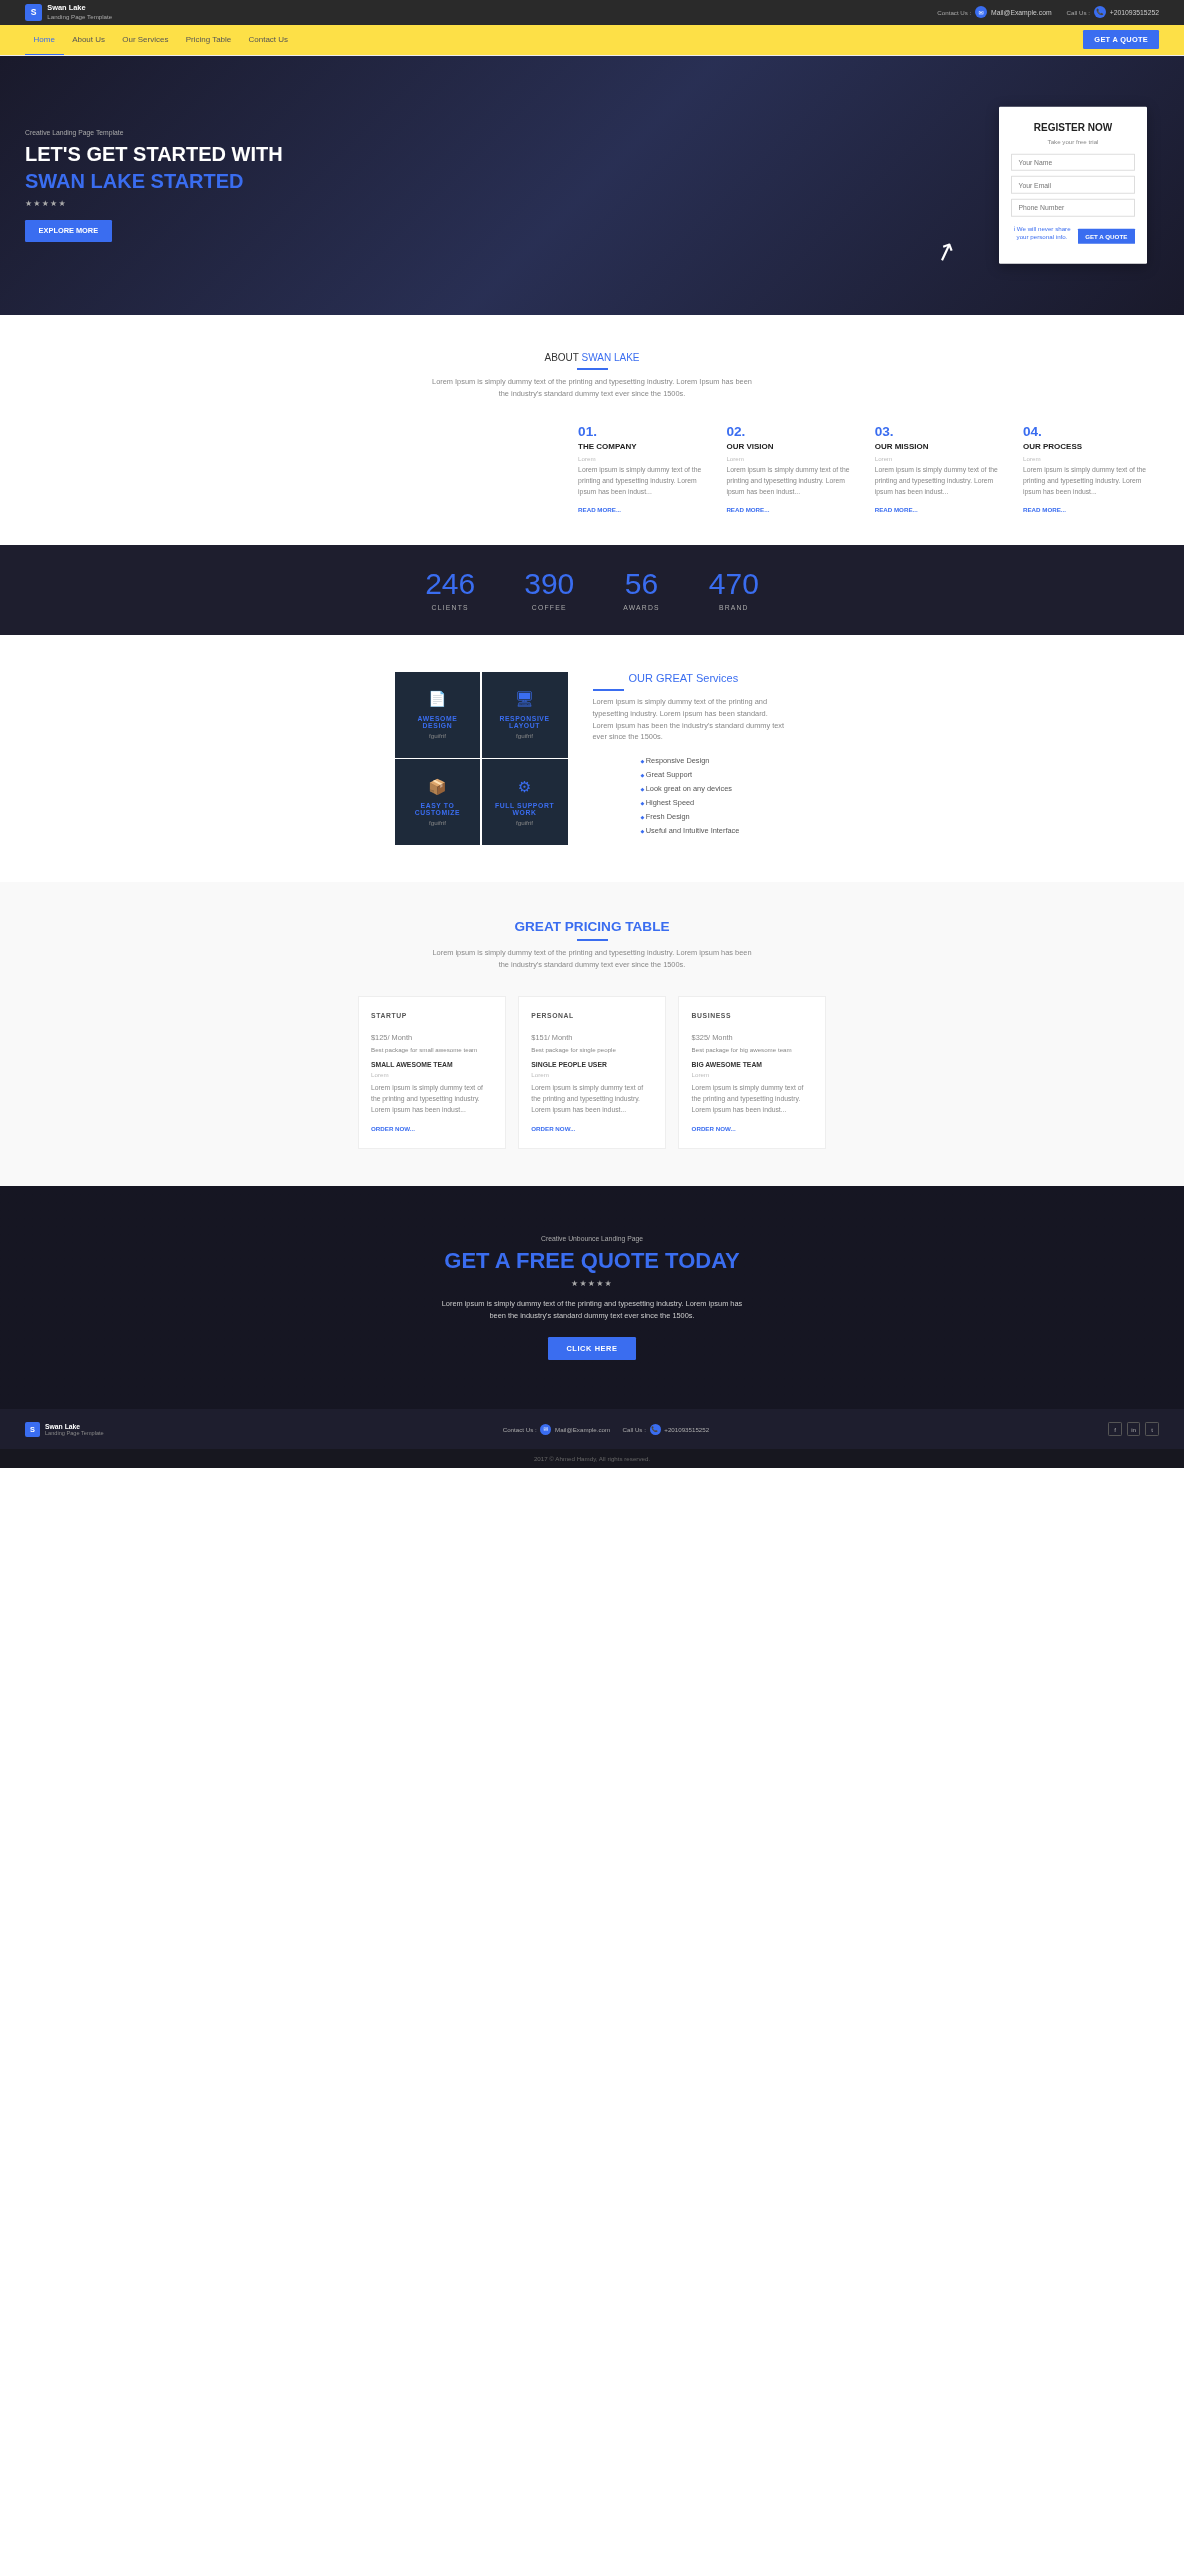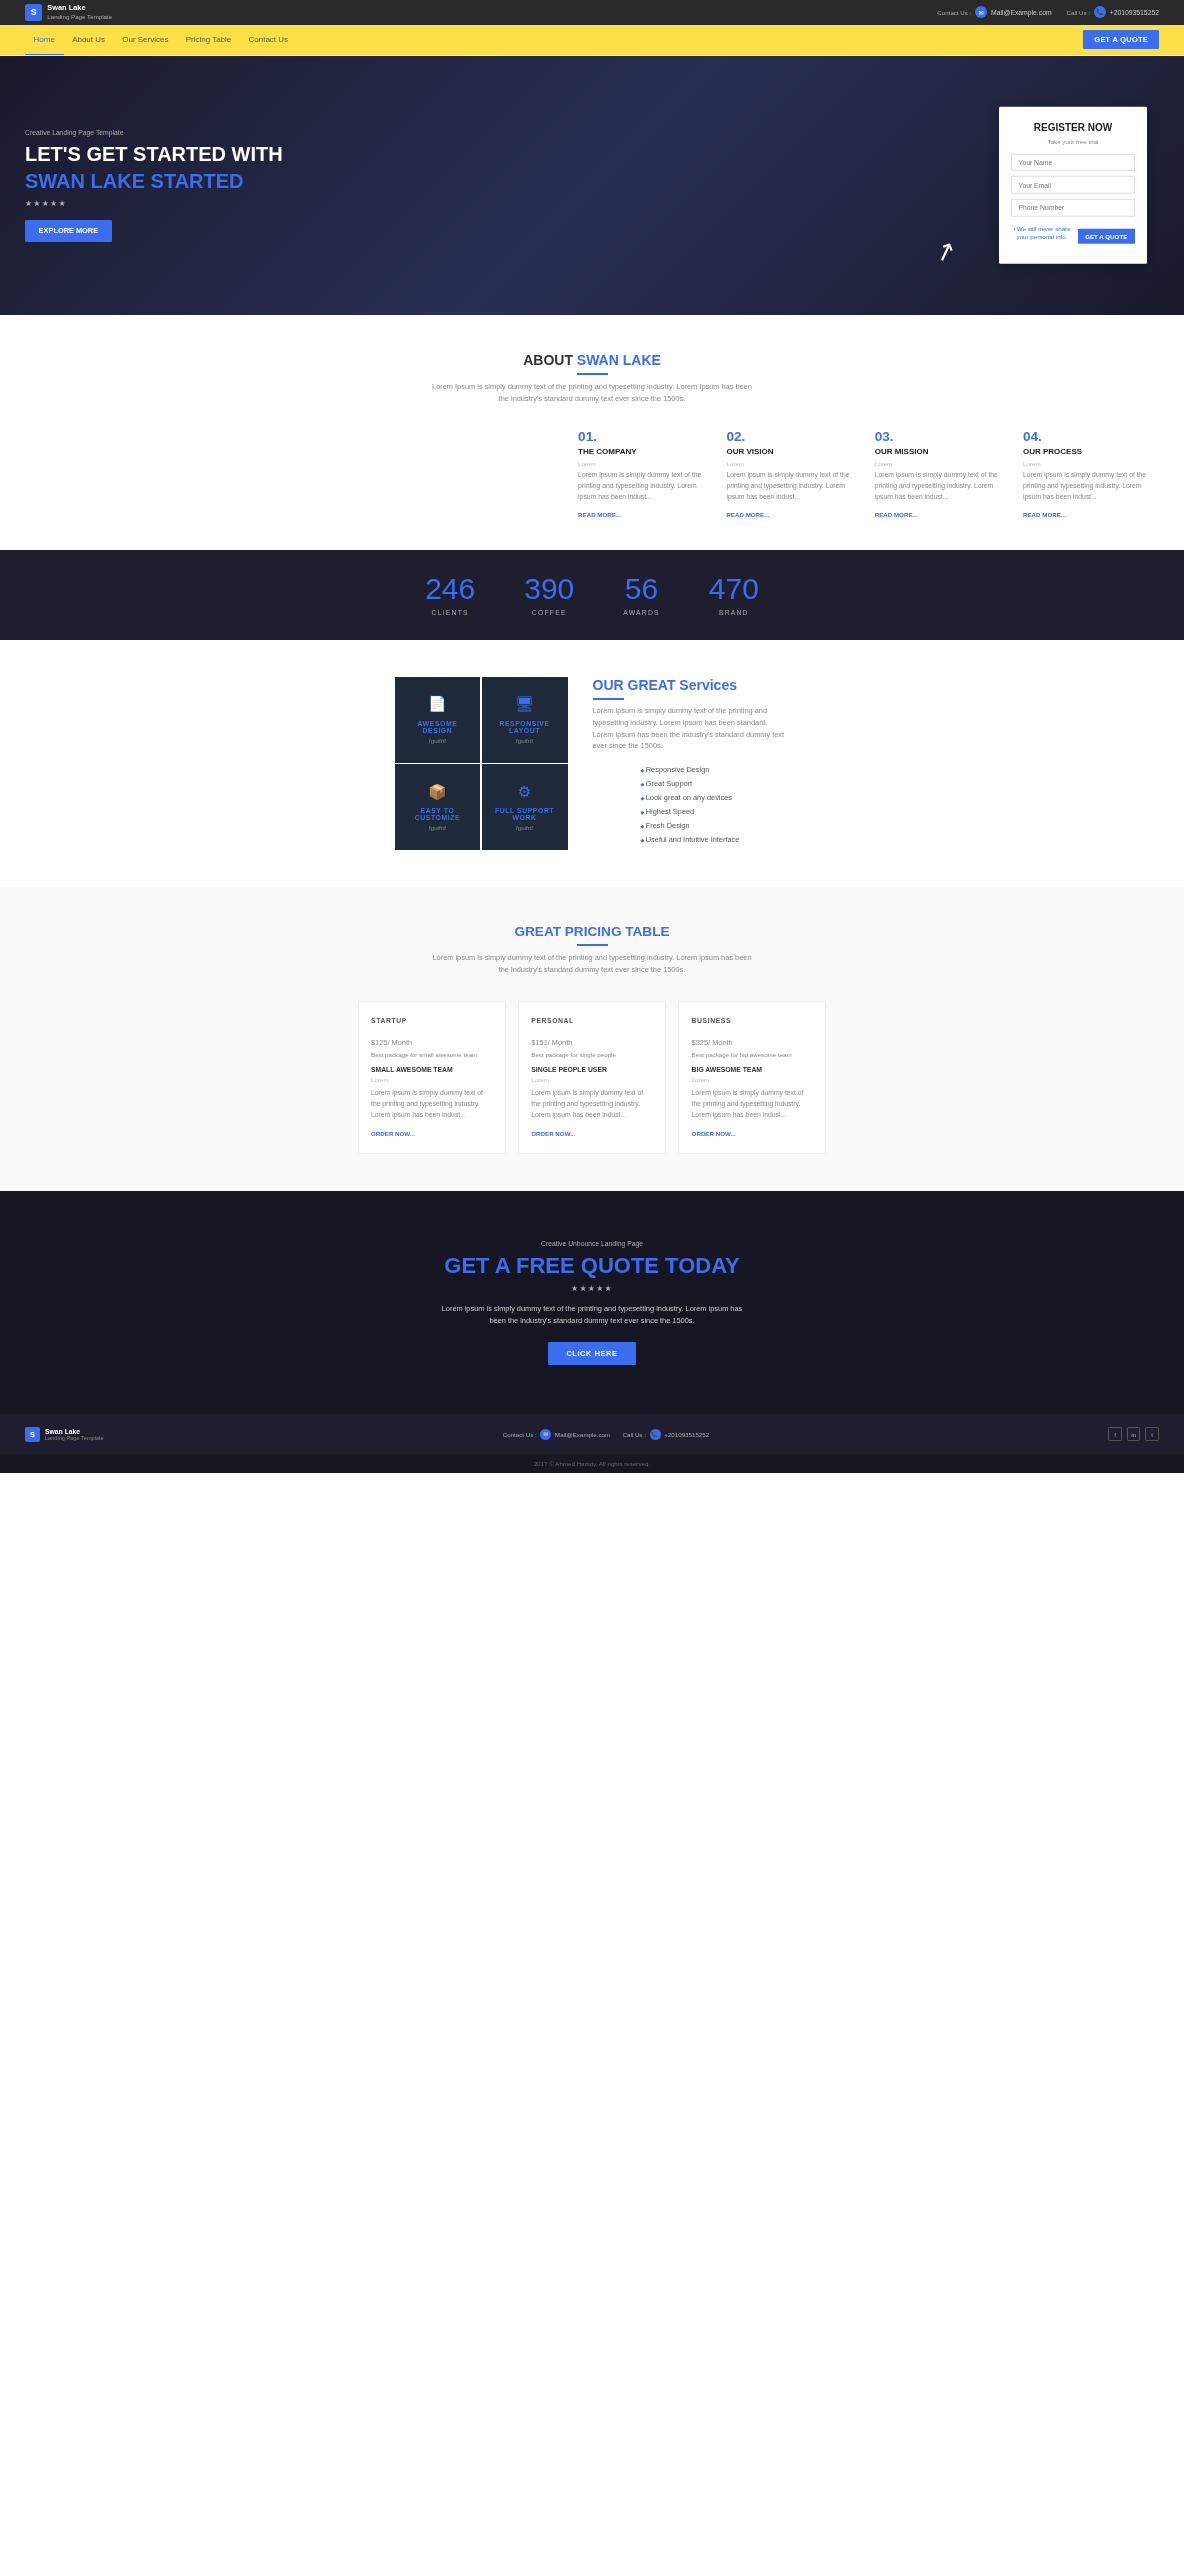--- a/index.html
+++ b/index.html
@@ -133,21 +133,21 @@
       padding: 4.3px 7.4px;
       font-size: 6.2px;
       cursor: pointer;
       border-radius: 0.6px;
       font-weight: 600;
       white-space: nowrap;
     }
 
     
     .about-section { padding: 37px 25px 31px; text-align: center; }
-    .about-section h2 { font-size: 14px; font-weight: 700; color: #333; margin-bottom: 3.7px; }
+    .about-section h2 { font-size: 10px; font-weight: 400; color: #333; margin-bottom: 3.7px; }
     .about-section h2 span { color: #3a6df0; }
     .section-divider { width: 31px; height: 1.9px; background: #3a6df0; margin: 5px auto; }
     .about-section p.subtitle { color: #888; font-size: 7.4px; max-width: 321px; margin: 6.2px auto 25px; line-height: 1.6; }
     .about-cards { display: flex; gap: 12.3px; justify-content: flex-end; flex-wrap: wrap; }
     .about-card { flex: 1; min-width: 111px; max-width: 136px; text-align: left; }
     .about-num { color: #3a6df0; font-size: 13.6px; font-weight: 700; margin-bottom: 2.5px; }
     .about-card h4 { font-size: 8px; font-weight: 700; color: #222; margin-bottom: 3.7px; }
     .about-card .card-sub { font-size: 6.2px; color: #bbb; margin-bottom: 3.7px; }
     .about-card p { font-size: 6.8px; color: #888; line-height: 1.6; margin-bottom: 5px; }
     .read-more { color: #3a6df0; font-size: 6.2px; cursor: pointer; font-weight: 600; }
@@ -171,21 +171,21 @@
     .service-tile {
       background: #1e2a3a;
       padding: 18.5px 12.3px;
       text-align: center;
       cursor: pointer;
     }
     .service-icon { font-size: 15px; color: #3a6df0; margin-bottom: 6.2px; }
     .service-tile h4 { color: #3a6df0; font-size: 6.8px; font-weight: 700; letter-spacing: 0.6px; margin-bottom: 3.7px; }
     .service-tile p { color: #888; font-size: 6.2px; }
     .services-text { max-width: 197px; }
-    .services-text h2 { font-size: 14px; font-weight: 700; color: #333; margin-bottom: 3.7px; }
+    .services-text h2 { font-size: 11px; font-weight: 400; color: #333; margin-bottom: 3.7px; margin-left: 36px; }
     .services-text h2 span { color: #3a6df0; }
     .services-text > p { color: #888; font-size: 7.4px; line-height: 1.6; margin-bottom: 10px; }
     .service-list { list-style: none; }
     .service-list li { font-size: 7.4px; color: #555; padding: 2.5px 0; margin-left: 48px; }
     .service-list li::before { content: "◆ "; color: #3a6df0; font-size: 5px; }
 
     
     .pricing-section { padding: 37px 25px; text-align: center; background: #f9f9f9; }
     .pricing-section h2 { font-size: 13.6px; font-weight: 700; color: #333; margin-bottom: 3.7px; }
     .pricing-section h2 span { color: #3a6df0; }

